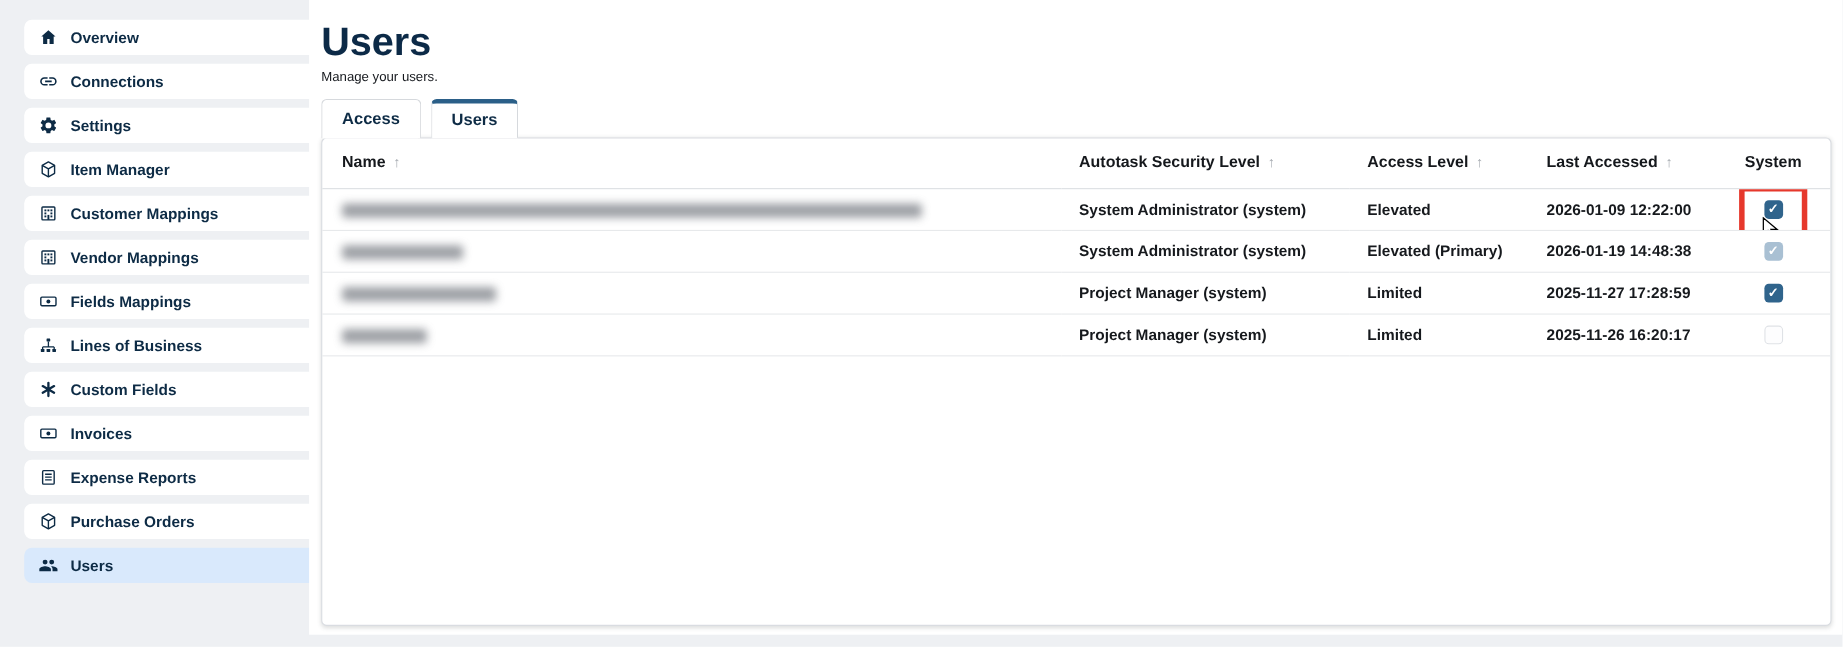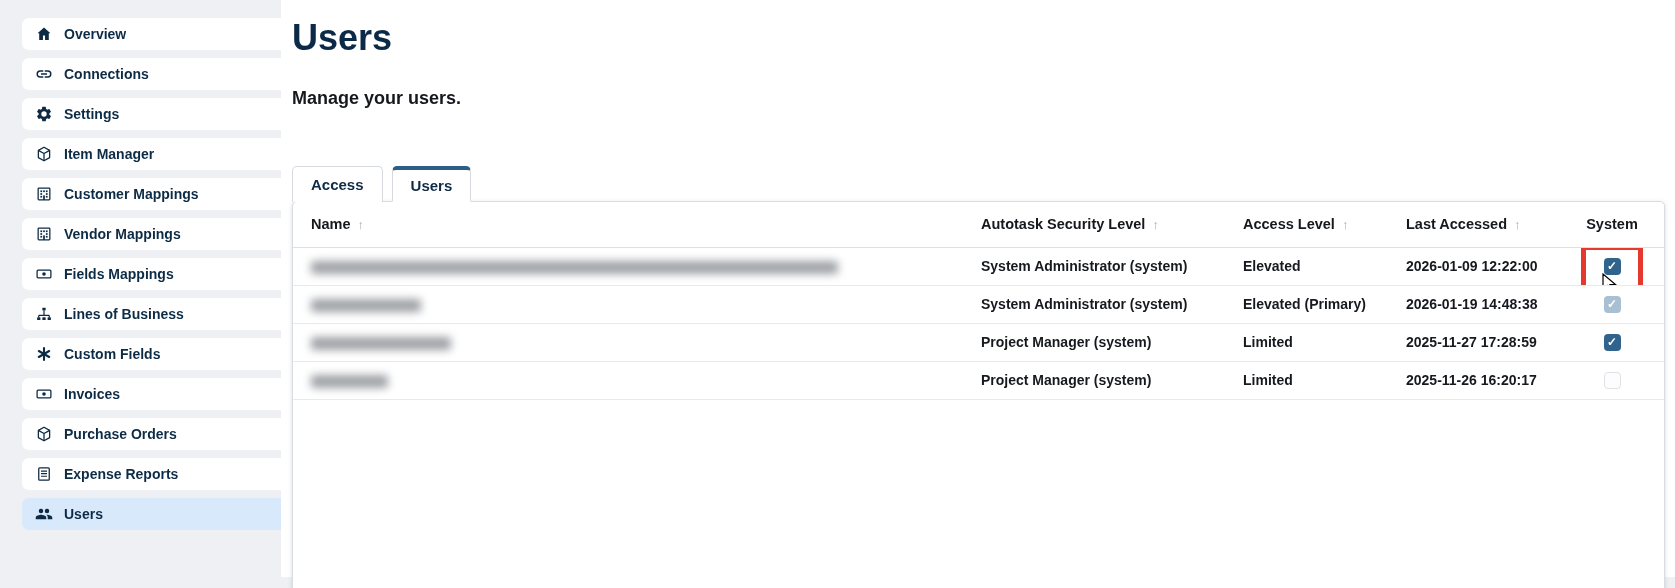--- a/index.html
+++ b/index.html
@@ -20,28 +20,28 @@
     font-size:14px; font-weight:700; color:#0d2b45; cursor:pointer;
   }
   .side-item.active { background:#d9e9fc; }
   .ic { width:18px; height:18px; display:flex; align-items:center; justify-content:center; flex:0 0 18px; }
   .ic svg { width:18px; height:18px; }
 
   
   .main { position:absolute; left:281px; top:0; right:0; height:577px; background:#ffffff; }
   .content { padding-left:11px; }
   .page-title { font-size:36px; line-height:40px; font-weight:700; color:#0c2a47; margin:18px 0 0 0; }
-  .page-subtitle { font-size:18px; font-weight:700; color:#15181d; margin:30px 0 0 0; }
+  .page-subtitle { font-size:12px; font-weight:400; color:#15181d; margin:5px 0 0 0; }
 
   
   .tabs { display:flex; gap:9px; margin-top:13px; margin-bottom:-1px; position:relative; z-index:2; }
   .tab {
     height:36px; padding:0 18px; display:flex; align-items:center;
     background:#fff; border:1px solid #d6d9dd; border-radius:5px 5px 0 0;
-    font-size:15px; font-weight:700; color:#0d2b45; cursor:pointer;margin-top:44px;
+    font-size:15px; font-weight:700; color:#0d2b45; cursor:pointer;
   }
   .tab:not(.active) { border-bottom:none; }
   .tab.active { border-top:4px solid #2b5f88; border-bottom:1px solid #ffffff; }
 
   
   .card {
     position:relative; z-index:1;
     margin-right:10px; height:444px;
     background:#fff; border:1px solid #d9dce1; border-radius:5px;
     box-shadow:0 1px 4px rgba(60,64,67,.18);
@@ -199,36 +199,36 @@
       <svg viewBox="0 0 24 24">
           <rect x="2.8" y="6.8" width="18.4" height="10.4" rx="1.4" fill="none" stroke="#0d2b45" stroke-width="1.7"></rect>
           <circle cx="12" cy="12" r="2.4" fill="#0d2b45"></circle>
         </svg>
     </span>
     <span>Invoices</span>
   </div>
 
   <div class="side-item">
     <span class="ic">
+      <svg viewBox="0 0 24 24" fill="none" stroke="#0d2b45" stroke-width="1.7">
+          <rect x="5" y="3.8" width="14" height="16.4" rx="1.2"></rect>
+          <path d="M8 8.2h8M8 11.6h8M8 15h8" stroke-width="1.6"></path>
+        </svg>
+    </span>
+    <span>Expense Reports</span>
+  </div>
+
+  <div class="side-item">
+    <span class="ic">
       <svg viewBox="0 0 24 24" fill="none" stroke="#0d2b45" stroke-width="1.7" stroke-linejoin="round">
           <path d="M12 3 4.5 7.2v9.6L12 21l7.5-4.2V7.2L12 3z"></path>
           <path d="M4.5 7.2 12 11.4l7.5-4.2M12 11.4V21"></path>
         </svg>
     </span>
     <span>Purchase Orders</span>
-  </div>
-
-  <div class="side-item">
-    <span class="ic">
-      <svg viewBox="0 0 24 24" fill="none" stroke="#0d2b45" stroke-width="1.7">
-          <rect x="5" y="3.8" width="14" height="16.4" rx="1.2"></rect>
-          <path d="M8 8.2h8M8 11.6h8M8 15h8" stroke-width="1.6"></path>
-        </svg>
-    </span>
-    <span>Expense Reports</span>
   </div>
 
 
   <div class="side-item active">
     <span class="ic">
       <svg viewBox="0 0 24 24" fill="#0d2b45">
           <path d="M8 11a3 3 0 1 0 0-6 3 3 0 0 0 0 6zm8 0a3 3 0 1 0 0-6 3 3 0 0 0 0 6zM8 13c-2.3 0-7 1.2-7 3.5V19h14v-2.5C15 14.2 10.3 13 8 13zm8 0c-.3 0-.6 0-1 .1 1.2.8 2 2 2 3.4V19h6v-2.5c0-2.3-4.7-3.5-7-3.5z"></path>
         </svg>
     </span>
     <span>Users</span>

